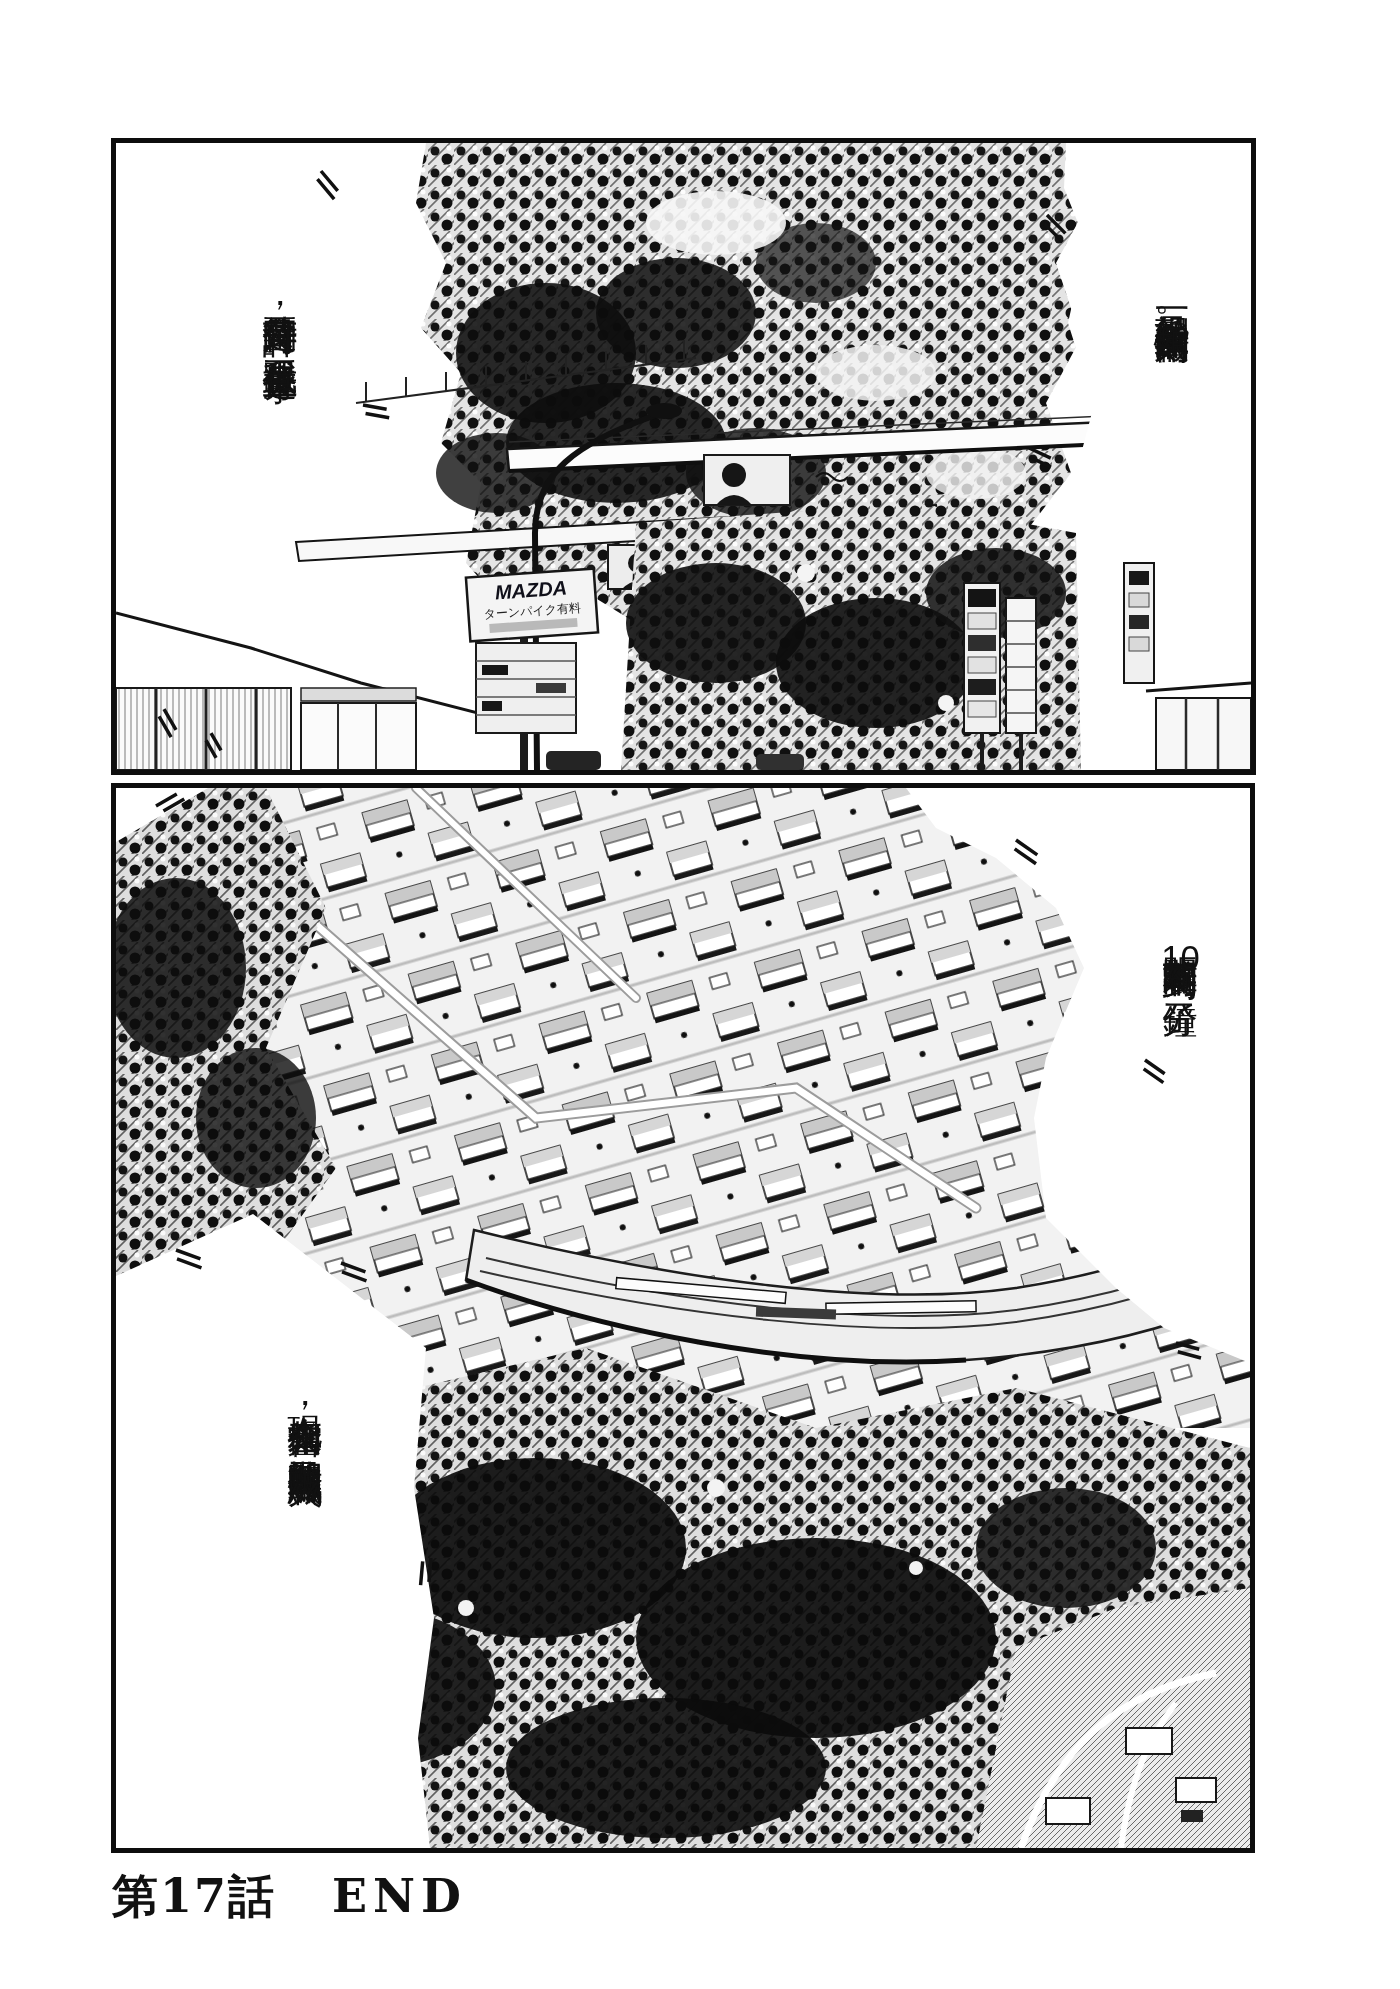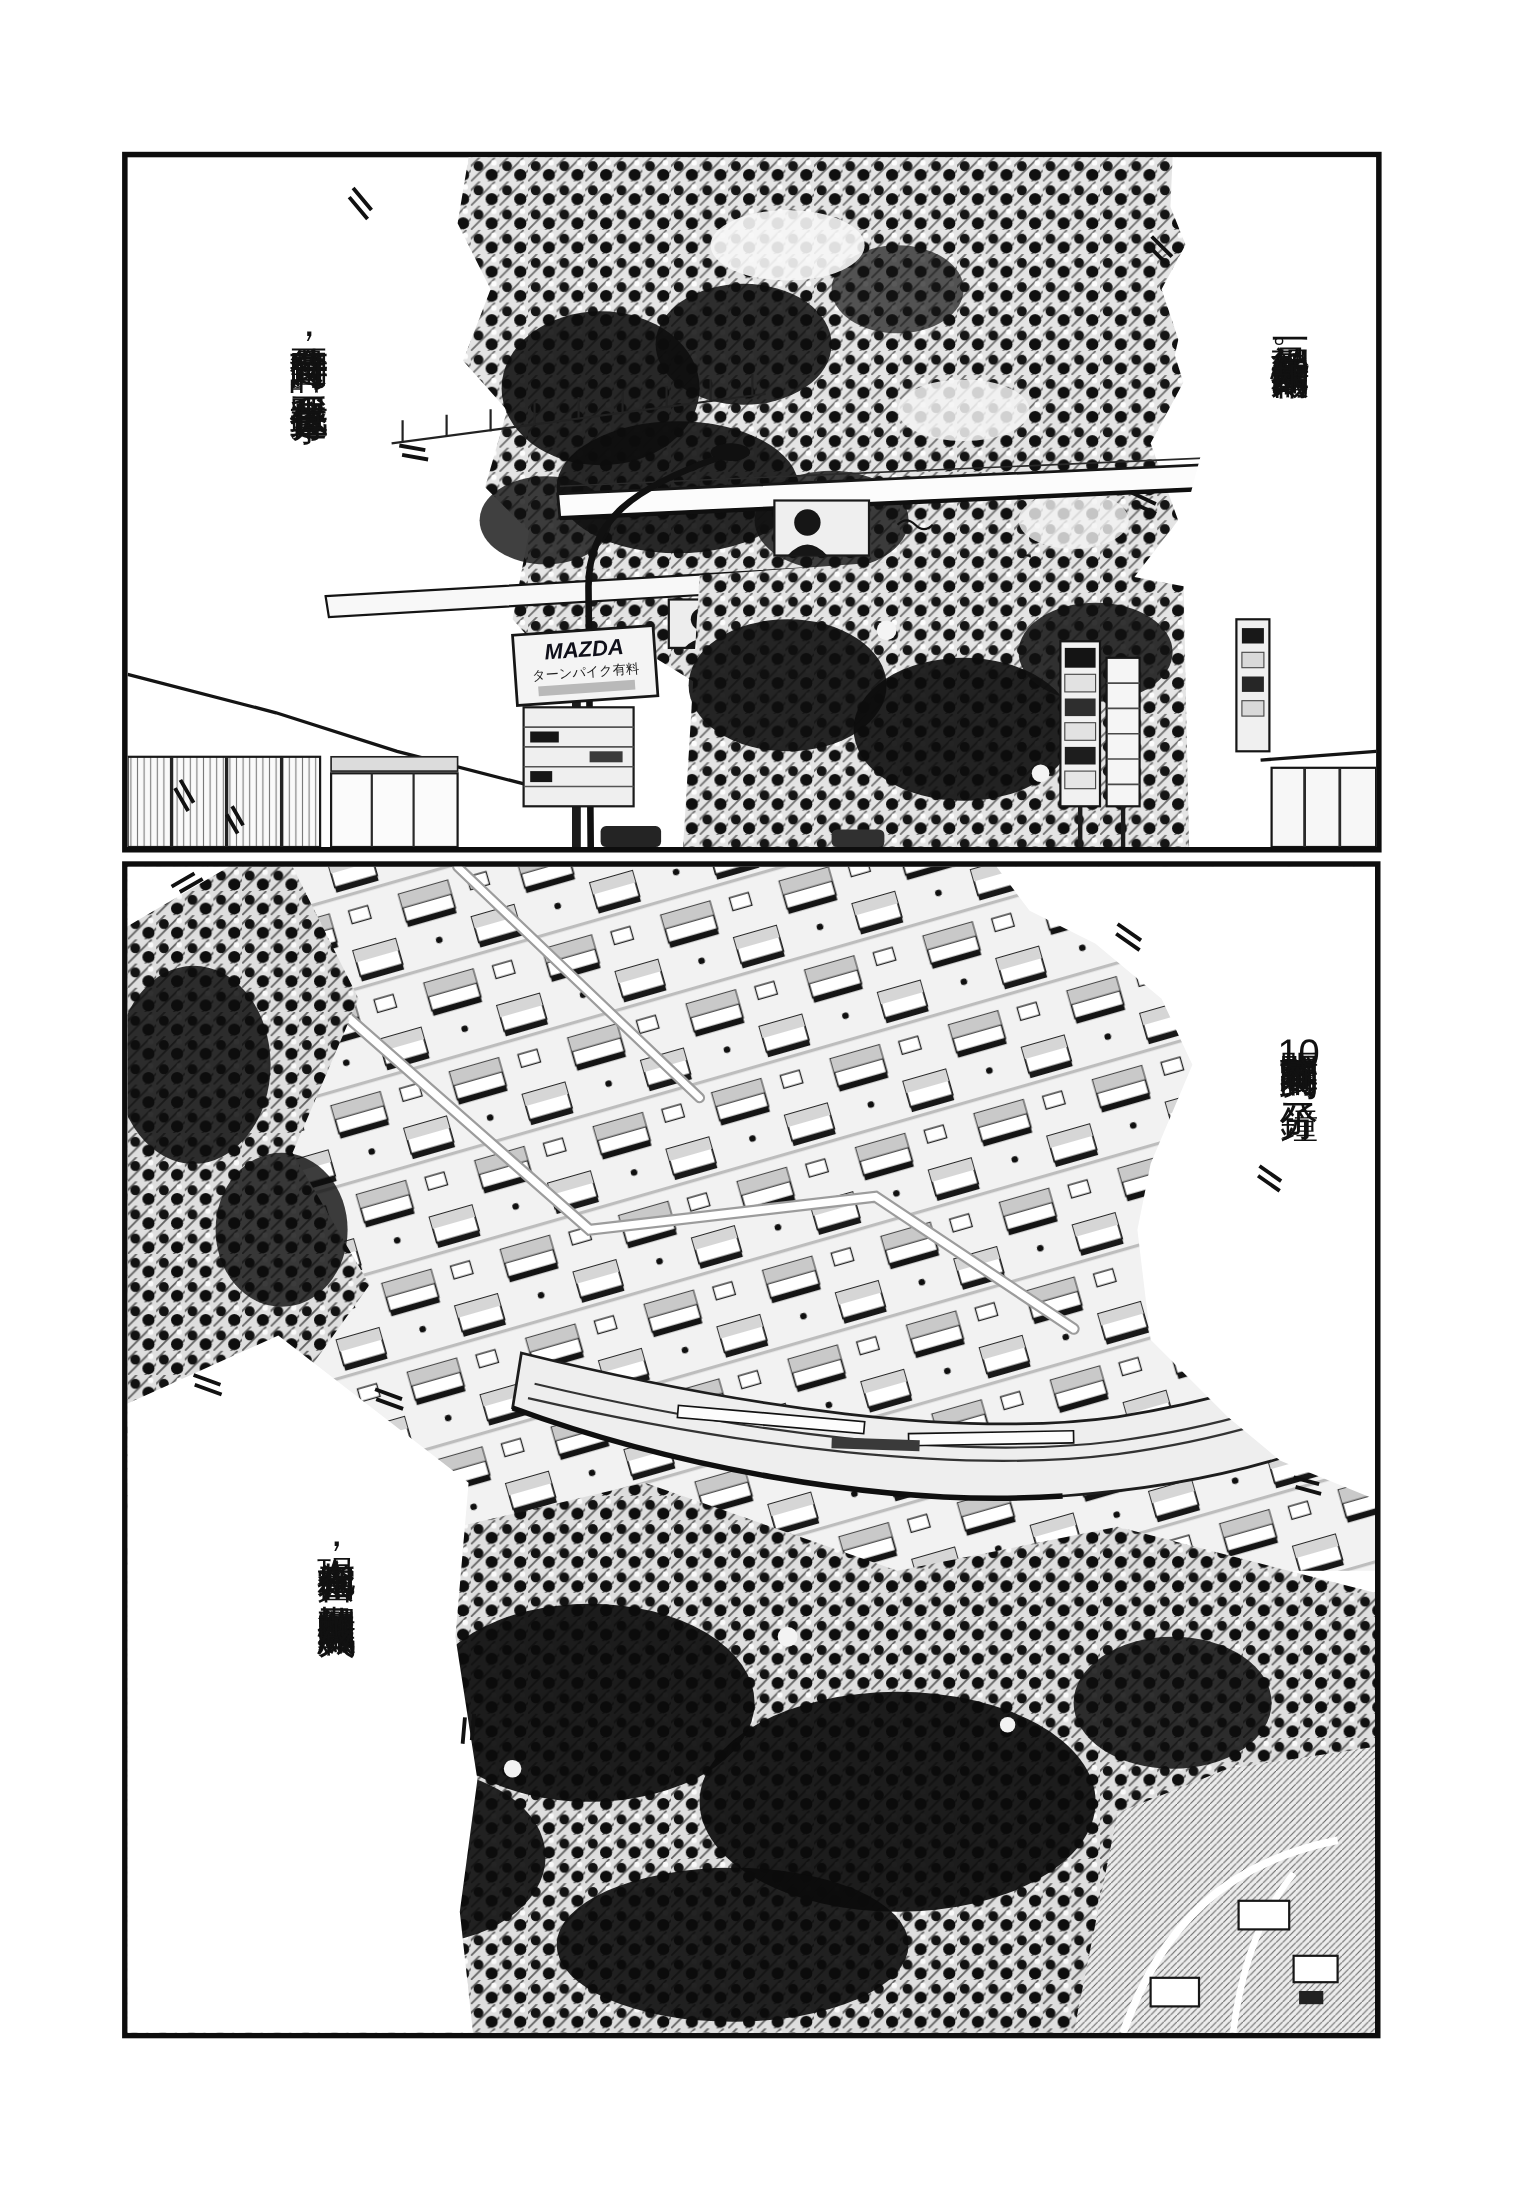--- a/index.html
+++ b/index.html
@@ -297,14 +297,17 @@
     </svg>
   </div>
 
   <div id="balloon-p1-right" class="vtext">於是得到一些令人印象深刻的情報。</div>
   <div id="balloon-p1-left" class="vtext">待會要是時間許可，我再跟各位車迷分享。</div>
 
   <div id="balloon-p2-right" class="vtext"><span>距離開賽時間剩下不到</span><span class="tcy">10</span><span>分鐘了</span></div>
 
   <div id="balloon-p2-left" class="vtext">現在令人相當興奮，期待已久的開幕戰即將點燃戰火！</div>
 
+  <div id="caption">
+    <span class="chapter">第17話</span><span class="endlbl">END</span>
+  </div>
 
 </div>
 
 </body></html>

